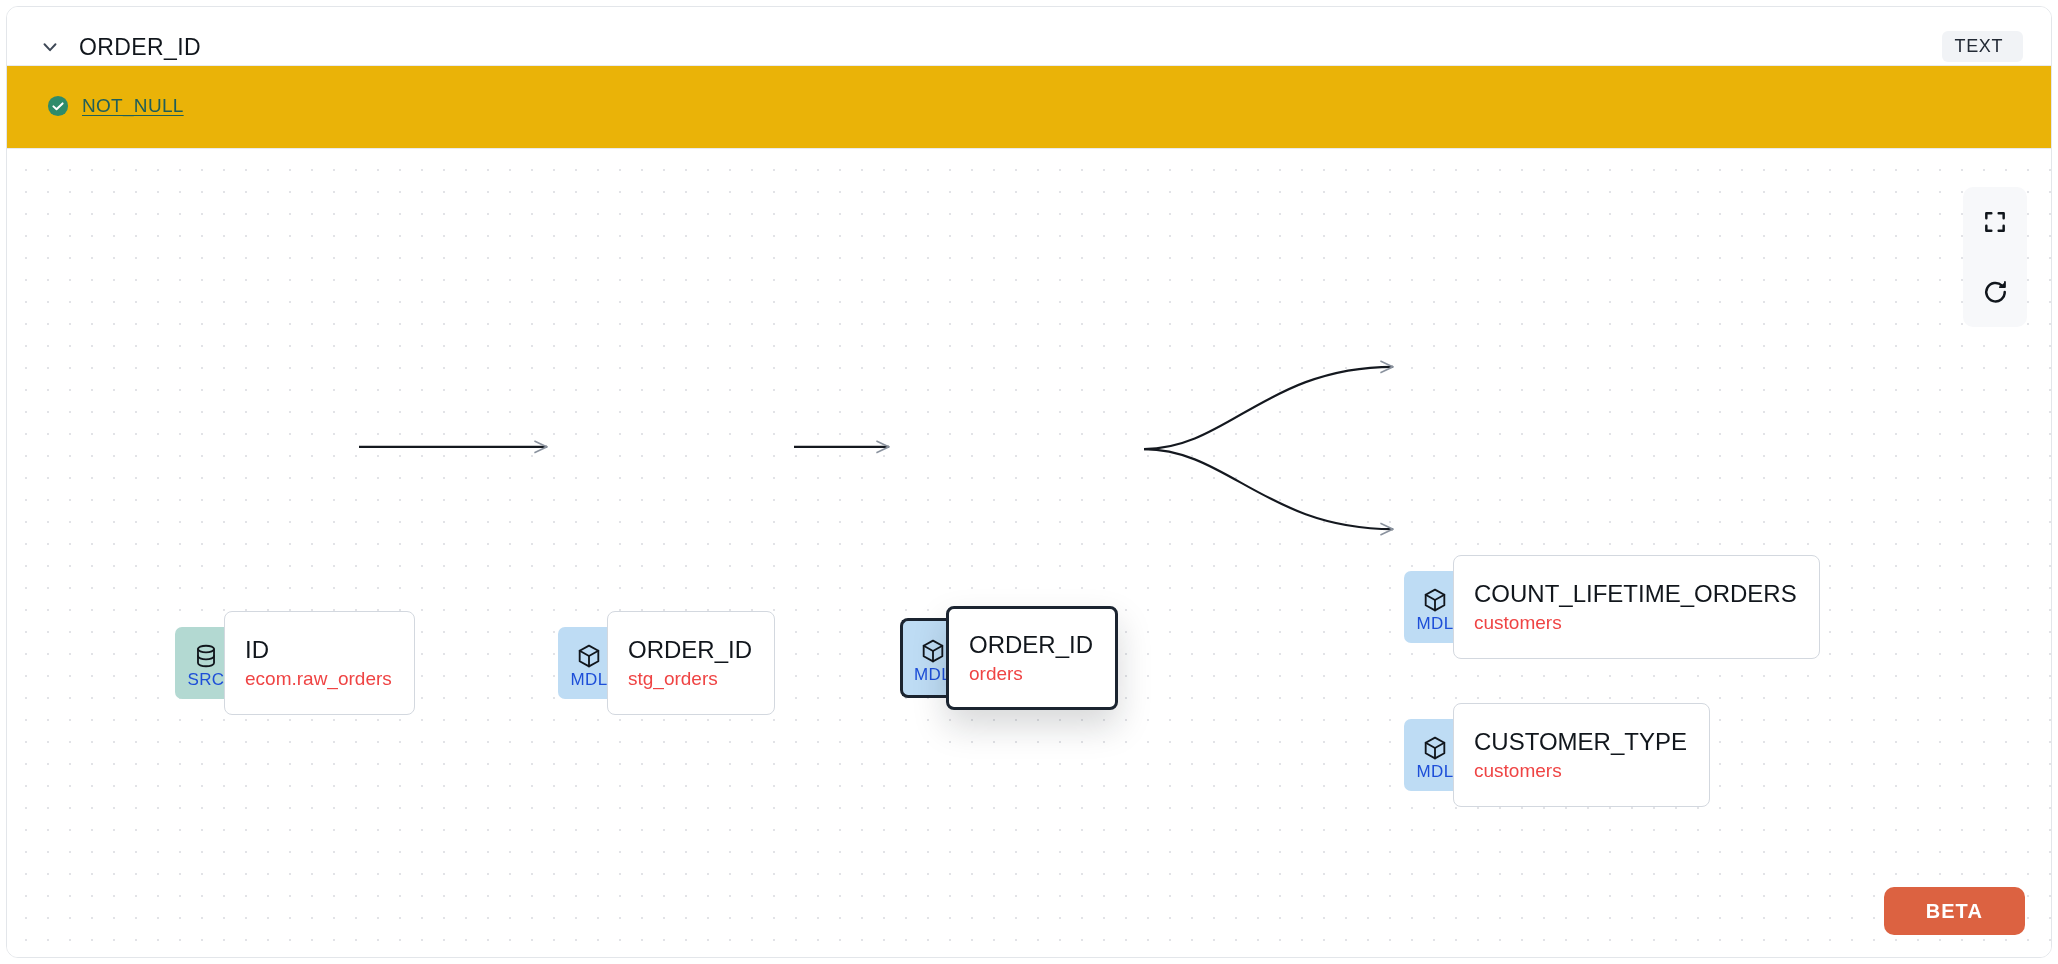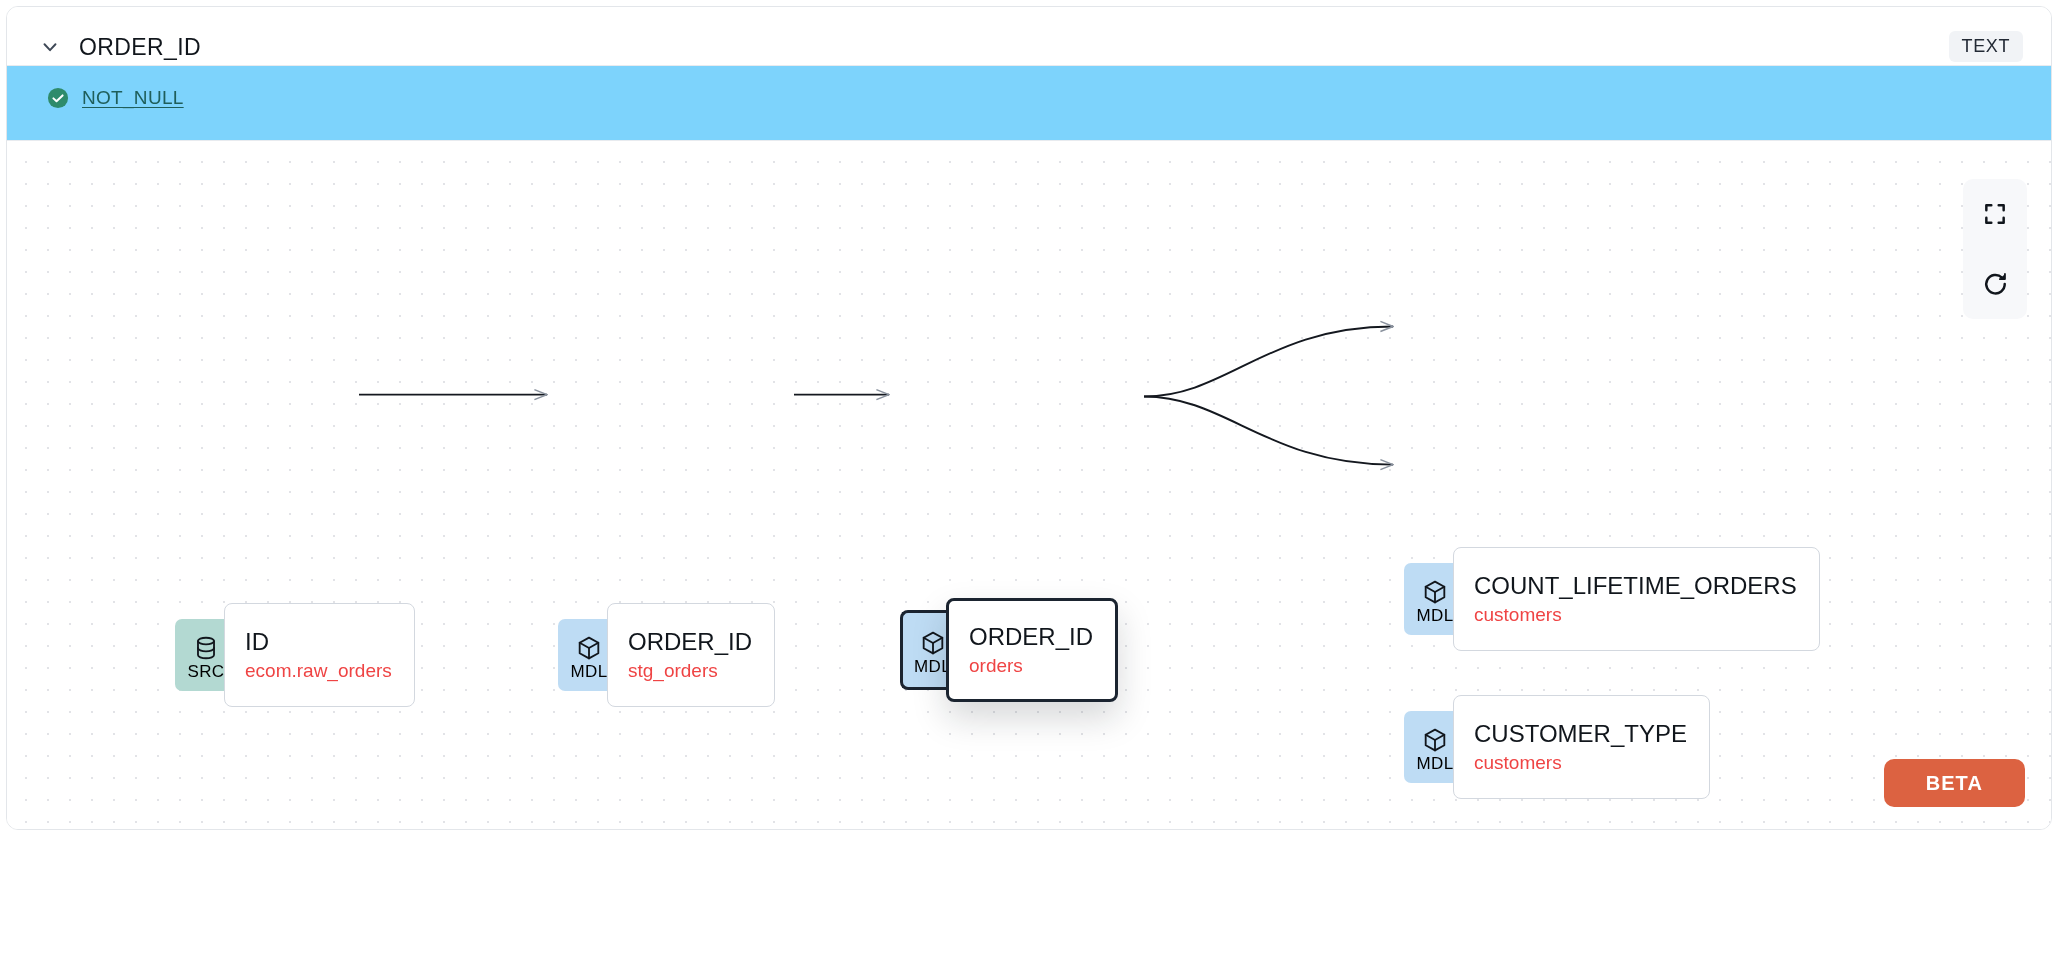--- a/index.html
+++ b/index.html
@@ -11,21 +11,21 @@
     font-family: "Liberation Sans", sans-serif;
     overflow: hidden;
   }
 
   
   #column-card {
     position: absolute;
     left: 6px;
     top: 6px;
     width: 2046px;
-    height: 824px;
+    height: 952px;
     background: #ffffff;
     border: 1px solid #E3E6EA;
     border-radius: 12px;
     overflow: hidden;
     display: flex;
     flex-direction: column;
   }
 
   
   #header-section {
@@ -62,39 +62,39 @@
   }
 
   #type-badge {
     position: absolute;
     right: 28px;
     top: 24px;
     background: #F1F3F6;
     color: #232A35;
     font-size: 18px;
     letter-spacing: 0.6px;
-    padding: 6px 13px 7px 13px;
+    padding: 6px 20px 7px 13px;
     border-radius: 6px;
     line-height: 1;
   }
 
   #column-description {
     font-size: 21px;
     color: #5A6474;
     padding: 24px 0 26px 28px;
     line-height: 1.25;
   }
 
   
   #tests-section {
     flex: 0 0 auto;
-    background: #7dd3fc;
+    background: #eab308;
     border-top: 1px solid #E8EBEF;
     border-bottom: 1px solid #E8EBEF;
-    padding: 12px 0 22px 0;
+    padding: 20px 0 22px 0;
   }
 
   .test-row {
     display: flex;
     align-items: center;
     gap: 13px;
     padding: 9px 0 9px 40px;
     cursor: pointer;
   }
 
@@ -154,21 +154,21 @@
     align-self: center;
     height: 72px;
   }
   .node-badge.src { background: #B3D9D2; }
   .node-badge.mdl { background: #BEDCF4; }
 
   .node-badge svg { display: block; }
 
   .badge-label {
     font-size: 17px;
-    color: #000000;
+    color: #1d4ed8;
     letter-spacing: 0.4px;
     line-height: 1;
     margin-top: 1px;
   }
 
   .node-body {
     background: #ffffff;
     border: 1px solid #D3D8DF;
     border-radius: 8px;
     margin-left: -13px;

